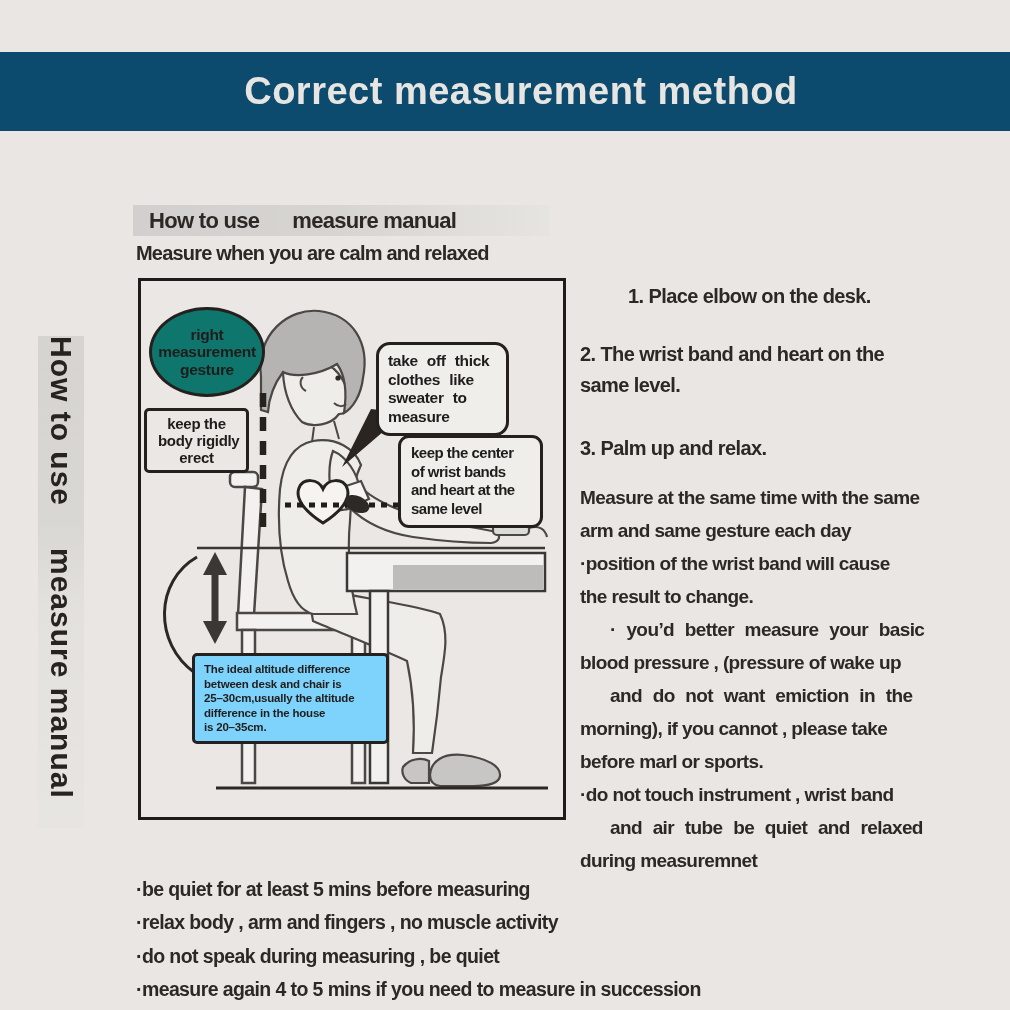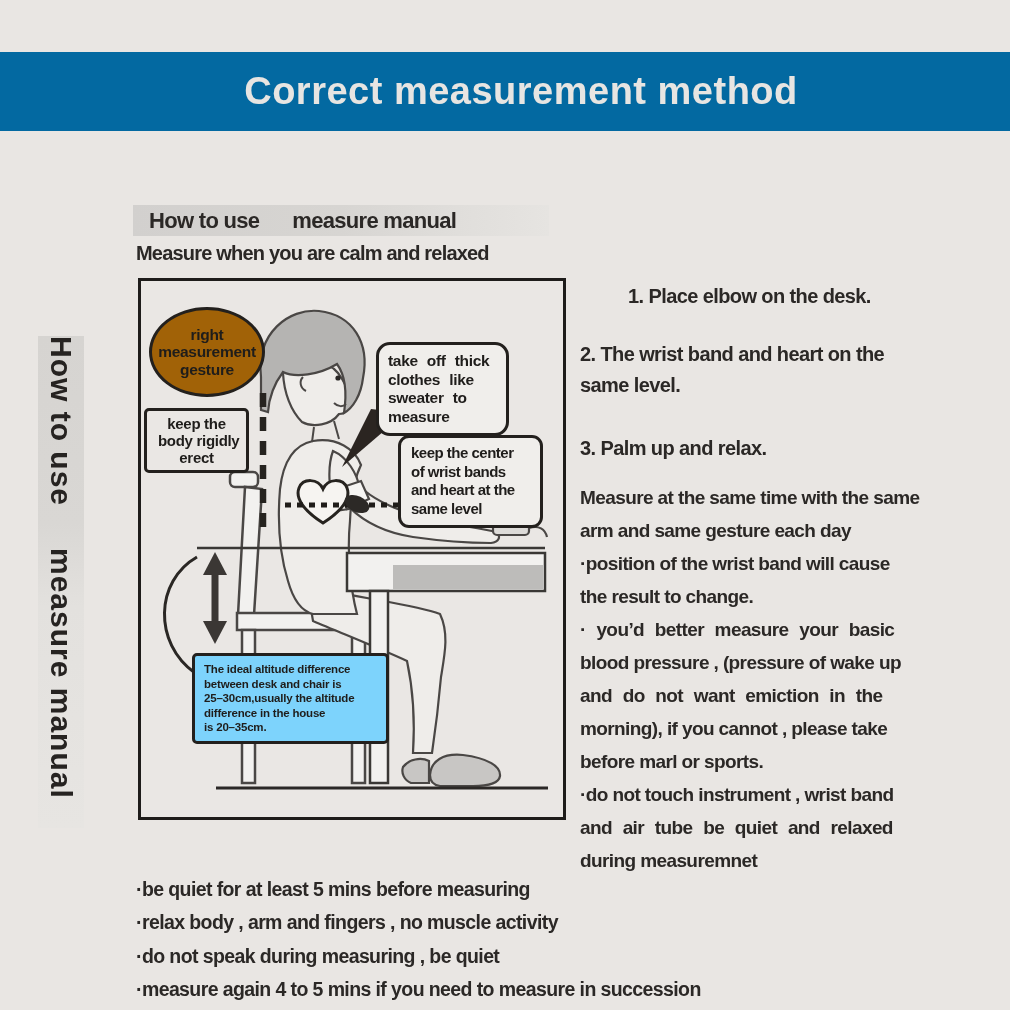--- a/index.html
+++ b/index.html
@@ -1,21 +1,21 @@
 <!DOCTYPE html>
 <html><head>
 <meta charset="utf-8">
 <style>
   * { margin:0; padding:0; box-sizing:border-box; }
   html,body { width:1010px; height:1010px; }
   body { font-family:"Liberation Sans", sans-serif; background:#e9e6e3; position:relative; overflow:hidden; color:#2b2826; }
   .page { position:absolute; inset:0; }
 
   
-  .header-bar { position:absolute; left:0; top:52px; width:1010px; height:79px; background:#0369a1; display:flex; align-items:center; justify-content:center;padding-left:32px; }
+  .header-bar { position:absolute; left:0; top:52px; width:1010px; height:79px; background:#0c4a6e; display:flex; align-items:center; justify-content:center;padding-left:32px; }
   .header-title { font-size:38px; font-weight:bold; color:#e7e5e2; letter-spacing:0.5px; }
 
   
   .vlabel { position:absolute; left:38px; top:336px; width:46px; height:492px;
     writing-mode:vertical-rl; line-height:46px; font-size:30px; font-weight:bold; color:#262321; letter-spacing:1px;
     background:linear-gradient(180deg,#d6d4d1 0%, #d9d7d4 38%, #e3e1de 55%, #e7e5e2 100%); }
   .vlabel .v2 { margin-top:42px; }
 
   
   .heading { position:absolute; left:133px; top:205px; width:416px; height:31px; line-height:31px;
@@ -23,40 +23,40 @@
     font-size:22px; font-weight:bold; letter-spacing:-0.7px; padding-left:16px; white-space:nowrap; }
   .heading .h2 { margin-left:33px; }
   .subheading { position:absolute; left:136px; top:242px; font-size:20px; font-weight:bold; letter-spacing:-0.8px; white-space:nowrap; }
 
   
   .illustration { position:absolute; left:138px; top:278px; width:428px; height:542px; border:3px solid #1e1c1a; background:#eae7e4; }
   .illustration svg { position:absolute; left:0; top:0; }
   .callout { position:absolute; font-weight:bold; color:#1f1d1b; text-align:center; }
   .callout .cl { white-space:nowrap; }
   .gesture-ellipse { left:8px; top:26px; width:116px; height:90px; border:3px solid #23201d; border-radius:50%;
-    font-size:15.5px; line-height:17.5px; letter-spacing:-0.3px; display:flex; flex-direction:column; justify-content:center; background:#a16207; }
+    font-size:15.5px; line-height:17.5px; letter-spacing:-0.3px; display:flex; flex-direction:column; justify-content:center; background:#0f766e; }
   .keep-body { left:3px; top:127px; width:105px; border:3px solid #23201d; border-radius:5px; padding:4px 11px;
     font-size:15px; line-height:17px; letter-spacing:-0.3px; background:#eae7e4; }
   .take-off { left:235px; top:61px; width:133px; height:94px; border:3px solid #23201d; border-radius:14px; padding:7px 0 0 9px;
     font-size:15.5px; line-height:18.5px; letter-spacing:-0.3px; word-spacing:5px; text-align:left; background:#f0eeeb; }
   .keep-center { left:257px; top:154px; width:145px; height:93px; border:3px solid #23201d; border-radius:11px; padding:6px 0 0 10px;
     font-size:15px; line-height:18.5px; letter-spacing:-0.5px; text-align:left; background:#f0eeeb; }
   .altitude { left:51px; top:372px; width:197px; border:3px solid #23201d; border-radius:5px; padding:6px 0 6px 9px;
     font-size:11.5px; line-height:14.5px; letter-spacing:-0.2px; text-align:left; background:#7dd3fc; }
 
   
   .right-col { position:absolute; left:580px; top:285px; width:400px; }
   .step { position:absolute; font-size:20px; font-weight:bold; letter-spacing:-0.6px; white-space:nowrap; }
   .step-1 { top:0;margin-left:48px; }
   .step-2 { top:58px; }
   .step-3 { top:152px; }
   .step .cont { display:block; margin-top:8px; }
   .notes { position:absolute; top:196px; font-size:19px; font-weight:bold; letter-spacing:-0.6px; line-height:33px; }
   .notes .line { white-space:nowrap; }
-  .notes .stretch { word-spacing:6px; }
+  .notes .stretch { word-spacing:6px;margin-left:30px; }
 
   
   .footer-notes { position:absolute; left:136px; top:873px; font-size:19.5px; font-weight:bold; letter-spacing:-0.6px; line-height:33.3px; }
   .footer-notes .line { white-space:nowrap; }
 </style>
 </head>
 <body>
 
 <div class="page">
 

